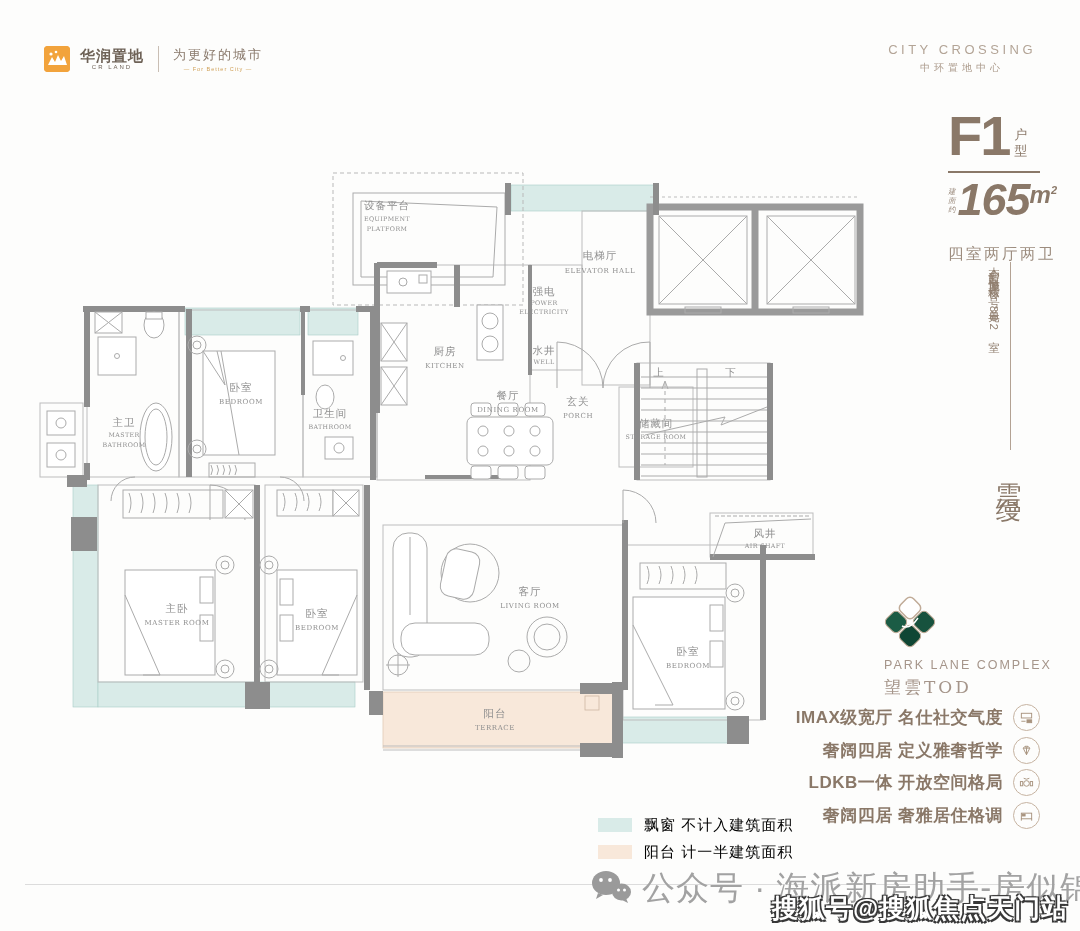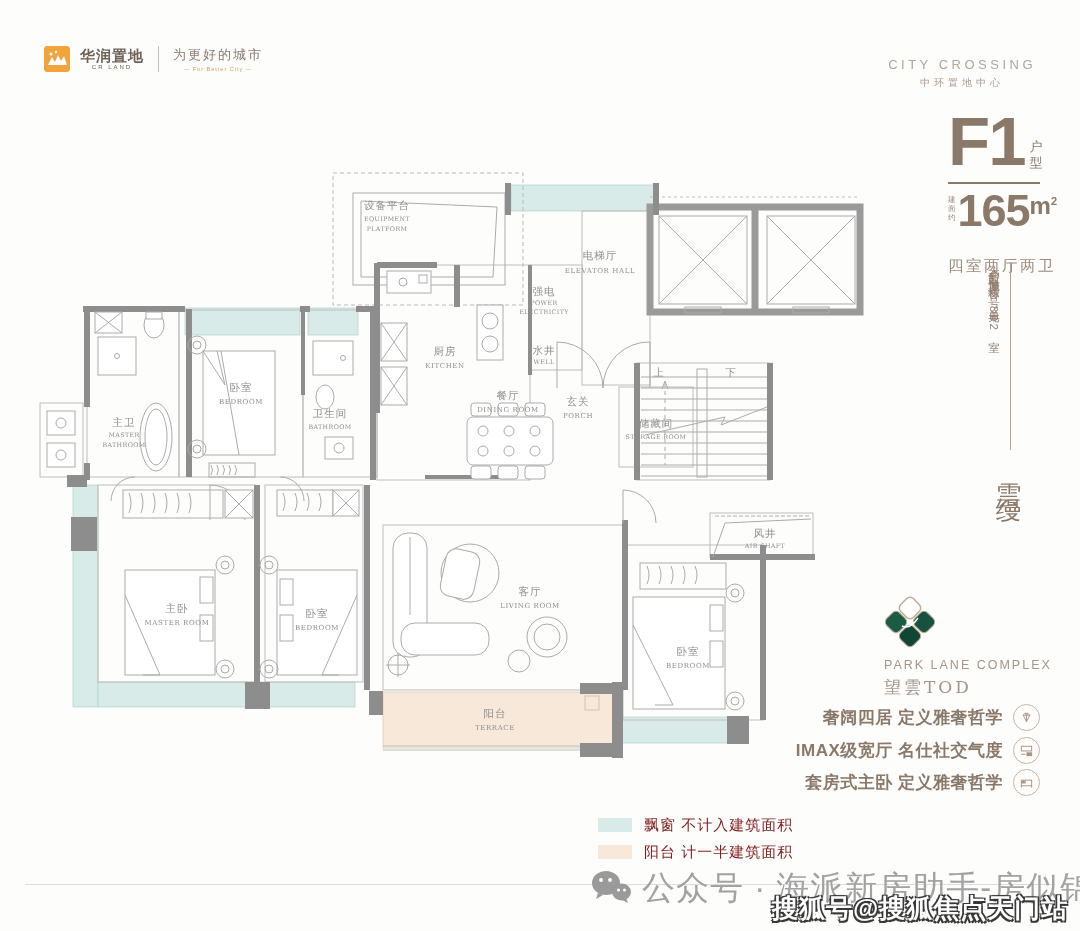--- a/index.html
+++ b/index.html
@@ -13,31 +13,31 @@
 
   
   .crlogo{left:44px;top:46px;display:flex;align-items:center;gap:10px;}
   .crlogo .mark{width:26px;height:26px;border-radius:4px;background:#f2a33c;position:relative;overflow:hidden;flex:0 0 auto;}
   .crlogo .mark svg{position:absolute;left:0;top:0;}
   .crlogo .zh{font-size:15px;font-weight:700;color:#6e6257;letter-spacing:1px;line-height:1.1;}
   .crlogo .en{font-size:6px;color:#6e6257;letter-spacing:2px;text-align:center;}
   .crlogo .sep{width:1px;height:26px;background:#c9beb4;margin:0 4px;}
   .crlogo .slogan-zh{font-size:13px;color:#8a7a6c;letter-spacing:2px;font-family:"DejaVu Serif","Liberation Serif",serif;}
   .crlogo .slogan-en{font-size:5.5px;color:#cf9f55;letter-spacing:1px;text-align:center;margin-top:2px;}
-  .citycross{right:44px;top:57px;text-align:center;color:#b3a496;}
+  .citycross{right:44px;top:42px;text-align:center;color:#b3a496;}
   .citycross .l1{font-size:13px;letter-spacing:3.5px;}
   .citycross .l2{font-size:10px;letter-spacing:4px;margin-top:4px;color:#ab9a8b;}
 
   
   .unit{left:948px;top:110px;width:96px;}
   .unit .row1{display:flex;align-items:flex-end;}
-  .unit .code{font-size:69px;line-height:0.92;font-weight:600;color:#8a7868;letter-spacing:-2px;}
+  .unit .code{font-size:56px;line-height:0.92;font-weight:600;color:#8a7868;letter-spacing:-2px;}
   .unit .htype{font-size:13px;line-height:1.25;color:#8a7868;margin-left:5px;margin-bottom:2px;}
   .unit .rule{height:2px;background:#8a7868;width:92px;margin:9px 0 7px 0;}
-  .unit .arearow{display:flex;align-items:center;}
+  .unit .arearow{display:flex;align-items:flex-end;font-style:italic;}
   .unit .areapre{font-size:7.5px;line-height:1.2;color:#9c8c7e;margin-right:2px;margin-bottom:6px;text-align:center;}
   .unit .areaval{font-size:45px;line-height:0.9;font-weight:600;color:#8a7868;letter-spacing:-1px;}
   .unit .areaunit{font-size:24px;font-weight:600;margin-bottom:11px;}
   .unit .areaunit sup{font-size:11px;}
   .unit .layout{font-size:15.5px;letter-spacing:2.5px;color:#9c8c7e;margin-top:24px;white-space:nowrap;}
 
   .srcnote{left:986px;top:258px;height:200px;writing-mode:vertical-rl;font-size:11.5px;letter-spacing:2.5px;color:#917f6f;border-left:1px solid #b9a torso;}
   .srcnote{border:none;}
   .srcline{left:1010px;top:262px;width:1px;height:188px;background:#b3a293;}
   .series{left:992px;top:462px;writing-mode:vertical-rl;font-size:26px;letter-spacing:16px;color:#8a7868;font-family:"DejaVu Serif","Liberation Serif",serif;}
@@ -52,21 +52,21 @@
   .features{left:640px;top:704px;width:400px;}
   .feat{display:flex;align-items:center;justify-content:flex-end;height:27px;margin-bottom:5.5px;}
   .feat .txt{font-size:17px;font-weight:700;color:#8a7868;letter-spacing:0.5px;white-space:nowrap;}
   .feat .ic{width:25px;height:25px;border:1.2px solid #c6b3a1;border-radius:50%;margin-left:10px;flex:0 0 auto;display:flex;align-items:center;justify-content:center;}
   .feat .ic svg{display:block;}
 
   
   .legend{left:598px;top:816px;}
   .lrow{display:flex;align-items:center;height:18px;margin-bottom:9px;}
   .lrow .sw{width:34px;height:14px;margin-right:12px;}
-  .lrow .lt{font-size:15px;font-weight:500;color:#7f1d1d;letter-spacing:1px;white-space:nowrap;}
+  .lrow .lt{font-size:15px;font-weight:500;color:#000000;letter-spacing:1px;white-space:nowrap;}
 
   
   .footrule{left:25px;top:884px;width:1030px;height:1px;background:#dcdcdc;z-index:0;}
   .wechat{left:590px;top:866px;display:flex;align-items:center;z-index:1;}
   .wechat .txt{font-size:33px;color:#a2a2a2;letter-spacing:1px;margin-left:10px;white-space:nowrap;}
   .watermark{left:772px;top:891px;font-size:26px;font-weight:700;color:#ffffff;letter-spacing:1px;z-index:2;white-space:nowrap;
     text-shadow:-1.5px -1.5px 0 #383838,1.5px -1.5px 0 #383838,-1.5px 1.5px 0 #383838,1.5px 1.5px 0 #383838,0 0 2px #383838;}
 
   
   .plan{left:25px;top:145px;}
@@ -145,44 +145,57 @@
         <circle cx="26" cy="26" r="1.6" fill="#ffffff"></circle>
       </g>
     </svg>
   </span>
   <div class="nameen">PARK LANE COMPLEX</div>
   <div class="namezh">望雲TOD</div>
 </div>
 
 <div class="abs features">
   <div class="feat">
-    <span class="txt">奢阔四居 定义雅奢哲学</span>
-    <span class="ic">
-      <svg width="15" height="15" viewBox="0 0 16 16">
-          <g stroke="#a8937e" fill="none" stroke-width="1">
-        <path d="M4.5,5.5 L6.5,3.5 H9.5 L11.5,5.5 L8,12.5 Z"></path>
-            <path d="M4.5,5.5 H11.5 M6.5,3.5 L8,5.5 L9.5,3.5 M8,5.5 V12.5"></path>
-          </g>
-        </svg>
-    </span>
-  </div>
-  <div class="feat">
     <span class="txt">IMAX级宽厅 名仕社交气度</span>
     <span class="ic">
       <svg width="15" height="15" viewBox="0 0 16 16">
           <g stroke="#a8937e" fill="none" stroke-width="1">
         <rect x="2.5" y="3.5" width="11" height="5"></rect>
             <rect x="8.5" y="10.5" width="5" height="3" fill="#a8937e"></rect>
             <path d="M2.5,12 H7"></path>
           </g>
         </svg>
     </span>
   </div>
   <div class="feat">
-    <span class="txt">套房式主卧 定义雅奢哲学</span>
+    <span class="txt">奢阔四居 定义雅奢哲学</span>
+    <span class="ic">
+      <svg width="15" height="15" viewBox="0 0 16 16">
+          <g stroke="#a8937e" fill="none" stroke-width="1">
+        <path d="M4.5,5.5 L6.5,3.5 H9.5 L11.5,5.5 L8,12.5 Z"></path>
+            <path d="M4.5,5.5 H11.5 M6.5,3.5 L8,5.5 L9.5,3.5 M8,5.5 V12.5"></path>
+          </g>
+        </svg>
+    </span>
+  </div>
+  <div class="feat">
+    <span class="txt">LDKB一体 开放空间格局</span>
+    <span class="ic">
+      <svg width="15" height="15" viewBox="0 0 16 16">
+          <g stroke="#a8937e" fill="none" stroke-width="1">
+        <circle cx="8" cy="9" r="3"></circle>
+            <rect x="1.5" y="7" width="2.5" height="4.5"></rect>
+            <rect x="12" y="7" width="2.5" height="4.5"></rect>
+            <path d="M5,3.5 Q8,5.5 11,3.5"></path>
+          </g>
+        </svg>
+    </span>
+  </div>
+  <div class="feat">
+    <span class="txt">奢阔四居 奢雅居住格调</span>
     <span class="ic">
       <svg width="15" height="15" viewBox="0 0 16 16">
           <g stroke="#a8937e" fill="none" stroke-width="1">
         <rect x="2.5" y="5.5" width="11" height="6"></rect>
             <rect x="3.5" y="6.5" width="3" height="2" fill="#a8937e"></rect>
             <path d="M2.5,13.5 V11.5 M13.5,13.5 V11.5"></path>
           </g>
         </svg>
     </span>
   </div>

